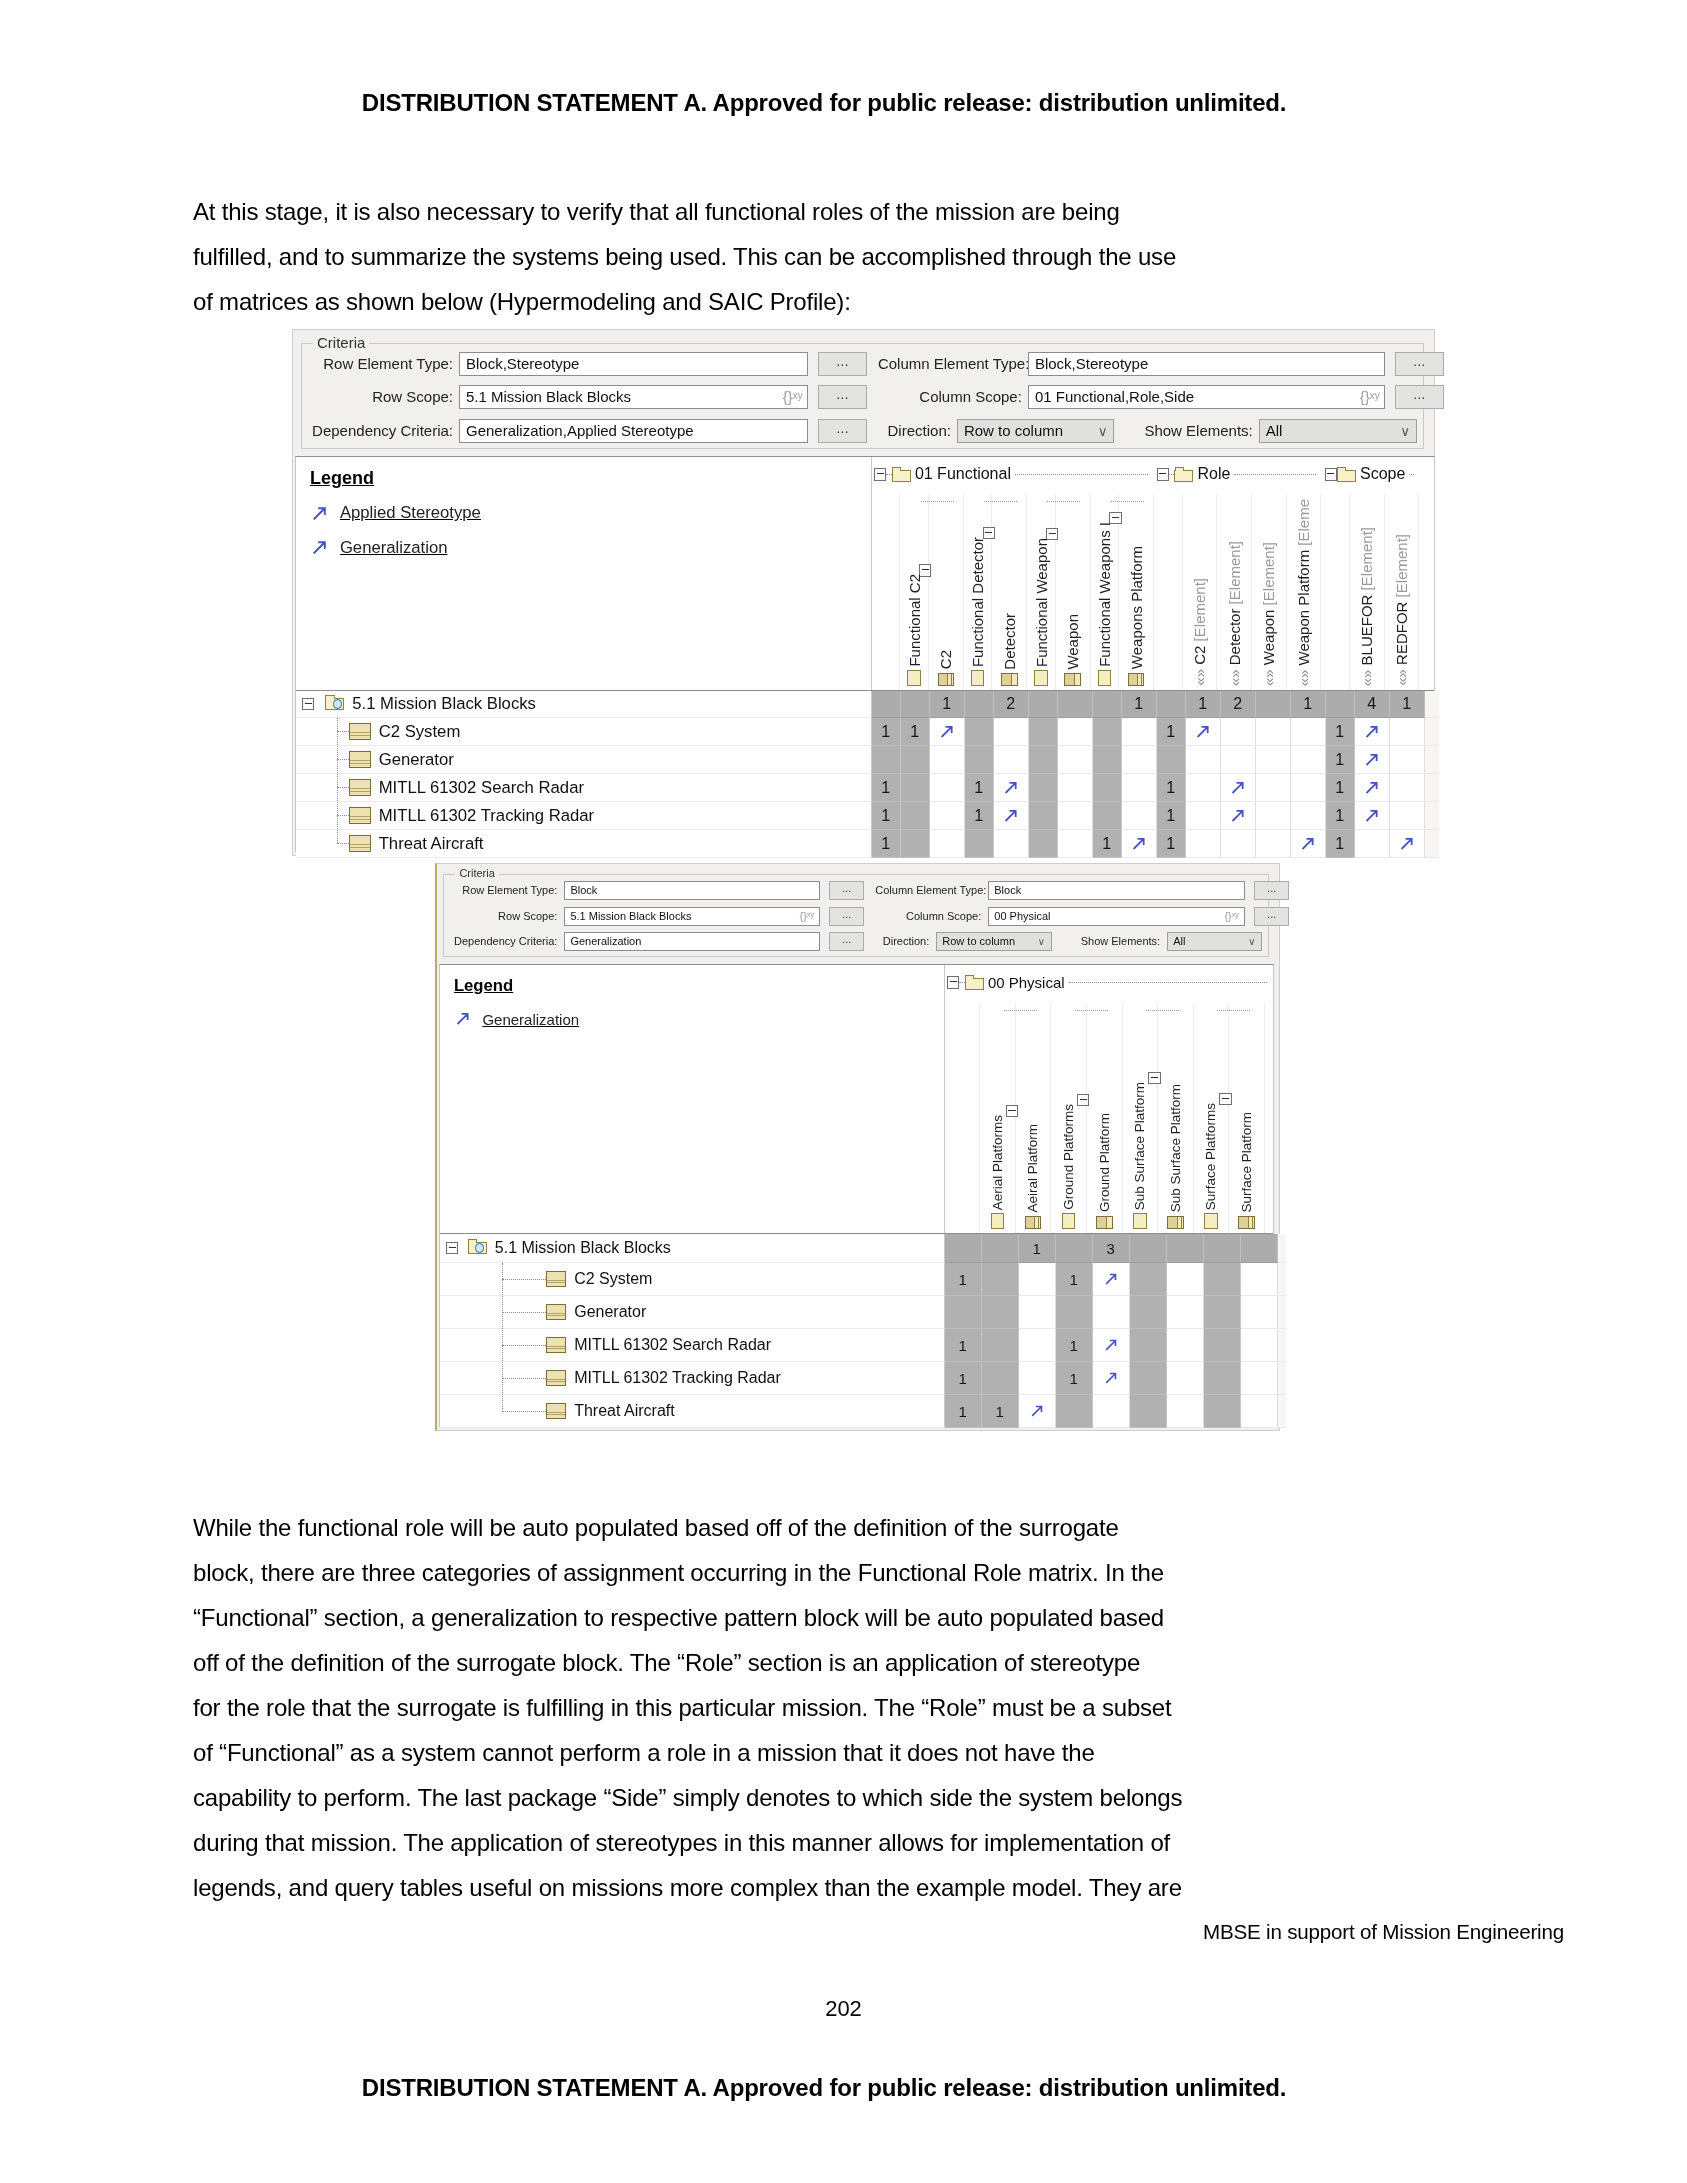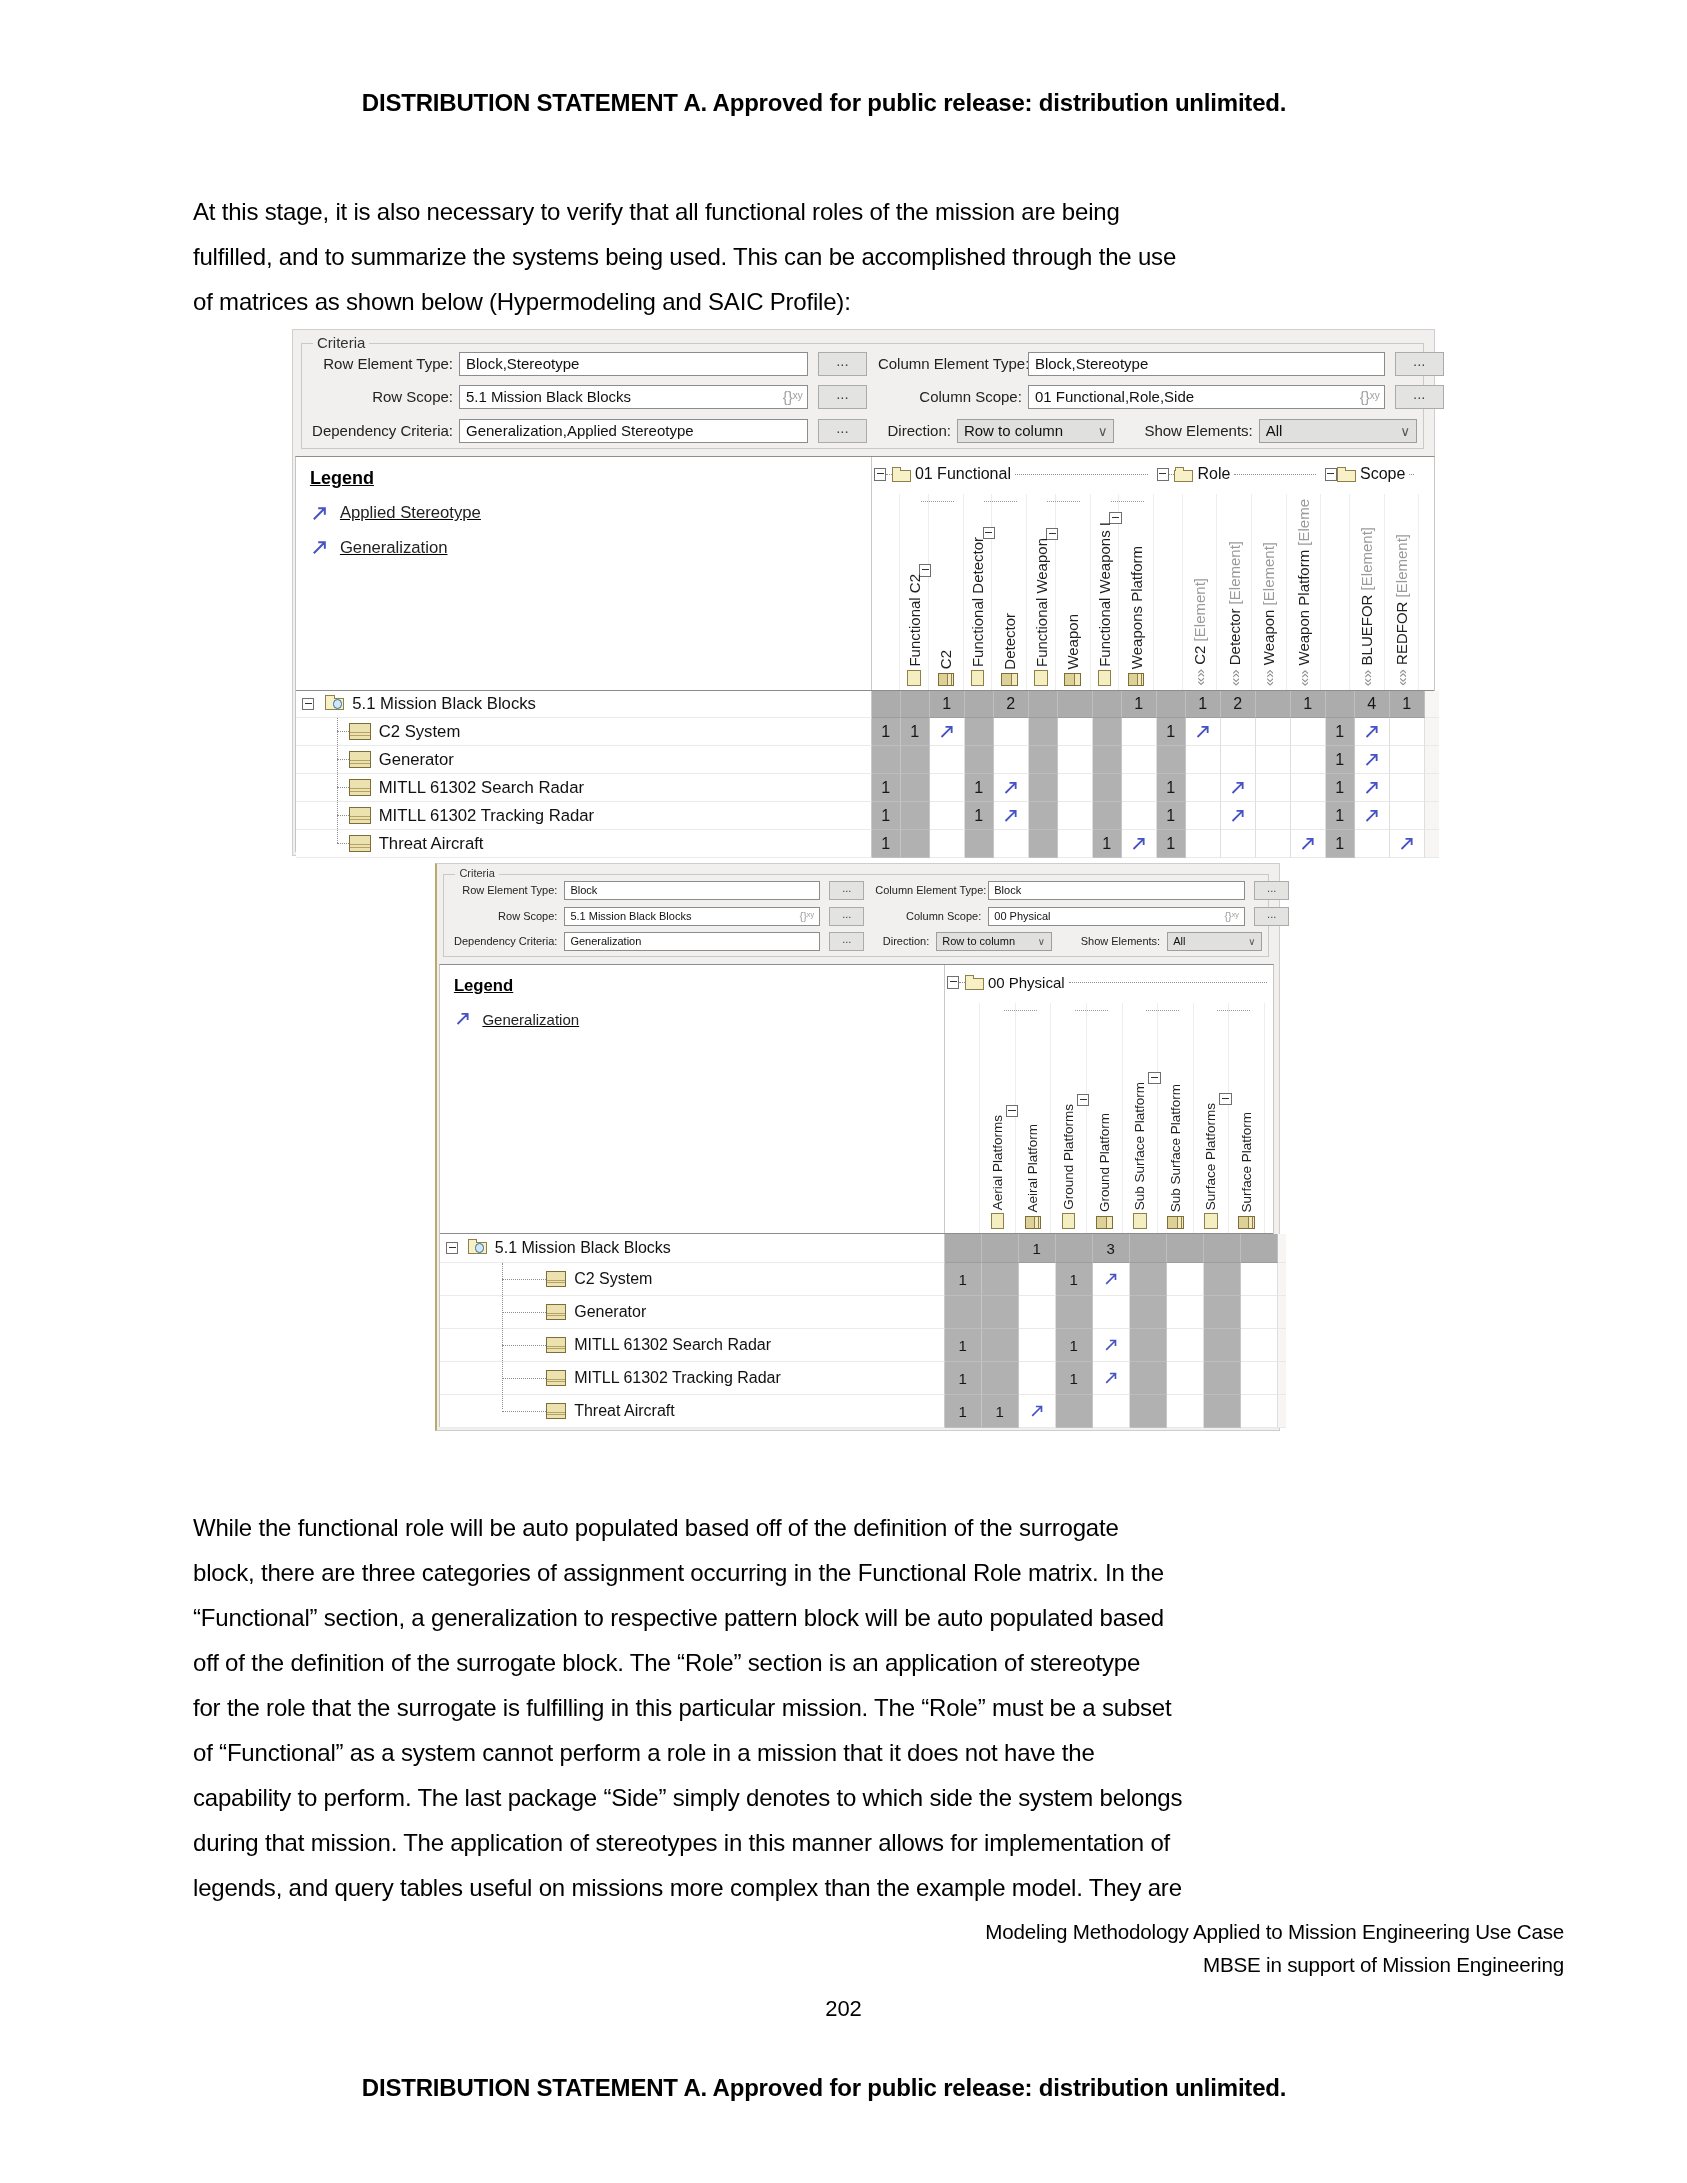--- a/index.html
+++ b/index.html
@@ -771,21 +771,20 @@
     <div class="ln">“Functional” section, a generalization to respective pattern block will be auto populated based</div>
     <div class="ln">off of the definition of the surrogate block. The “Role” section is an application of stereotype</div>
     <div class="ln">for the role that the surrogate is fulfilling in this particular mission. The “Role” must be a subset</div>
     <div class="ln">of “Functional” as a system cannot perform a role in a mission that it does not have the</div>
     <div class="ln">capability to perform. The last package “Side” simply denotes to which side the system belongs</div>
     <div class="ln">during that mission. The application of stereotypes in this manner allows for implementation of</div>
     <div class="ln">legends, and query tables useful on missions more complex than the example model. They are</div>
   </div>
 
   <div class="footright">
-    <div>Modeling Methodology Applied to Mission Engineering Use Case</div>
     <div>MBSE in support of Mission Engineering</div>
   </div>
 
   <div class="pagenum">202</div>
 
   <div class="dist ftr">DISTRIBUTION STATEMENT A. Approved for public release: distribution unlimited.</div>
 </div>
 
 
 </body></html>

